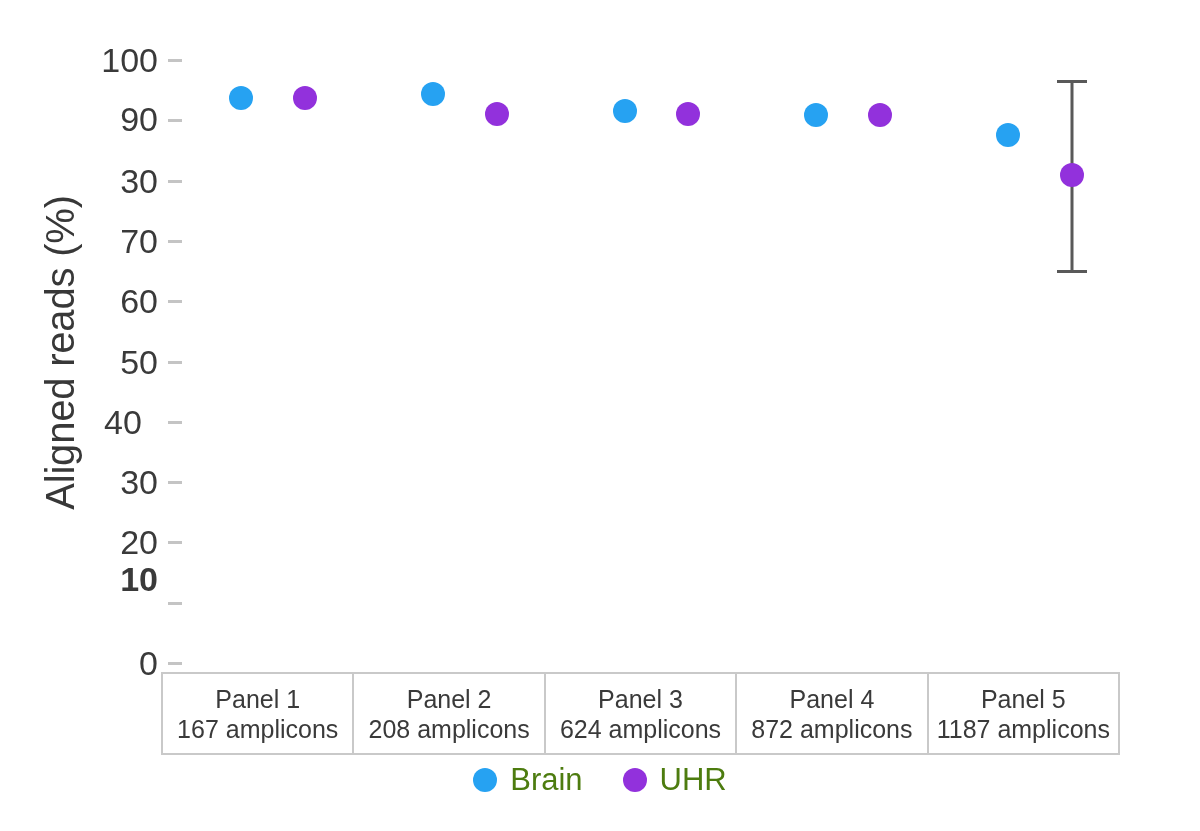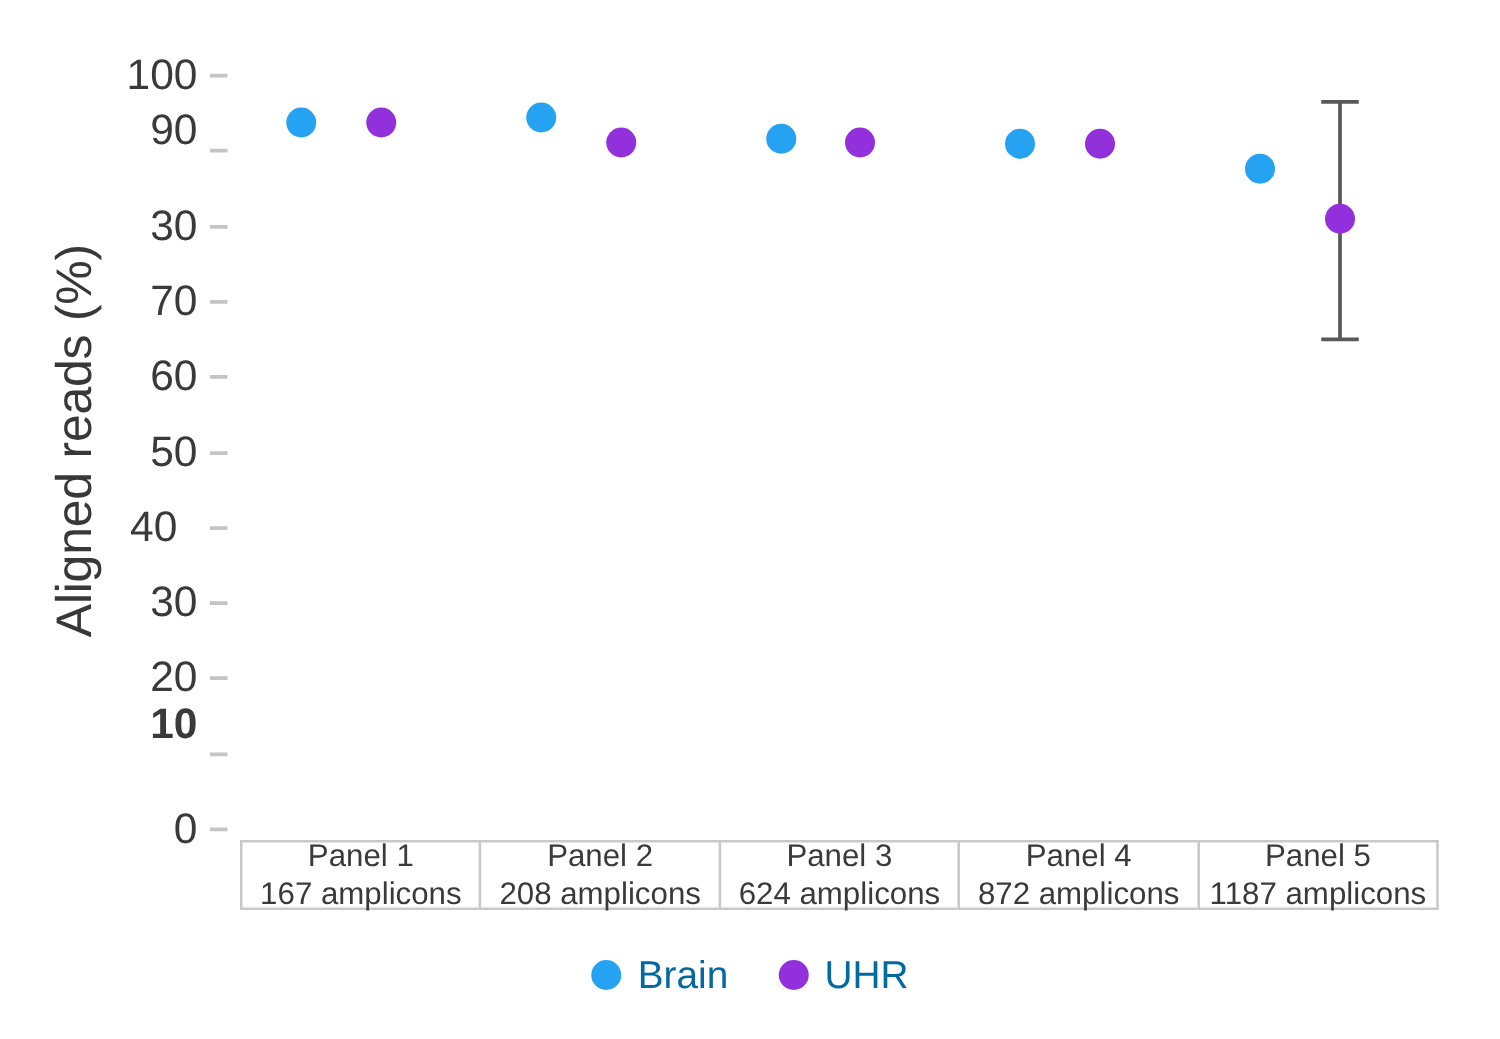--- a/index.html
+++ b/index.html
@@ -88,24 +88,24 @@
   .errorbar-cap {
     position: absolute;
     height: 3px;
     background: #595959;
     transform: translateX(-50%);
   }
 
   
   .strip-row {
     position: absolute;
-    left: 192px;
+    left: 161px;
     top: 672px;
     width: 959px;
-    height: 56px;
+    height: 83px;
     display: flex;
   }
   .strip-cell {
     flex: 1 1 0;
     border: 2px solid #c9c9c9;
     margin-left: -2px;
     box-sizing: border-box;
     background: #ffffff;
     display: flex;
     flex-direction: column;
@@ -137,42 +137,42 @@
     gap: 13px;
   }
   .legend-swatch {
     width: 24px;
     height: 24px;
     border-radius: 50%;
     display: block;
   }
   .legend-label {
     font-size: 31px;
-    color: #0369a1;
+    color: #4d7c0f;
     white-space: nowrap;
   }
 </style>
 </head>
 <body>
 
 <div id="chart-root">
 
   <div class="y-axis-title">Aligned reads (%)</div>
 
   <div class="y-ticklabels-holder" id="y-ticklabels">
       <div class="y-tick-label" style="top: 646px;">0</div>
       <div class="y-tick-label" style="top: 562px; font-weight: bold;">10</div>
       <div class="y-tick-label" style="top: 525.4px;">20</div>
       <div class="y-tick-label" style="top: 465.1px;">30</div>
       <div class="y-tick-label" style="top: 404.8px; text-align: center;">40</div>
       <div class="y-tick-label" style="top: 344.5px;">50</div>
       <div class="y-tick-label" style="top: 284.2px;">60</div>
       <div class="y-tick-label" style="top: 223.9px; text-align: right;">70</div>
       <div class="y-tick-label" style="top: 163.6px;">30</div>
-      <div class="y-tick-label" style="top: 87px;">90</div>
+      <div class="y-tick-label" style="top: 102px;">90</div>
       <div class="y-tick-label" style="top: 43px;">100</div>
     </div>
   <div id="y-tickmarks">
       <div class="y-tick-mark" style="top: 662px;"></div>
       <div class="y-tick-mark" style="top: 601.7px;"></div>
       <div class="y-tick-mark" style="top: 541.4px;"></div>
       <div class="y-tick-mark" style="top: 481.1px;"></div>
       <div class="y-tick-mark" style="top: 420.8px;"></div>
       <div class="y-tick-mark" style="top: 360.5px;"></div>
       <div class="y-tick-mark" style="top: 300.2px;"></div>

